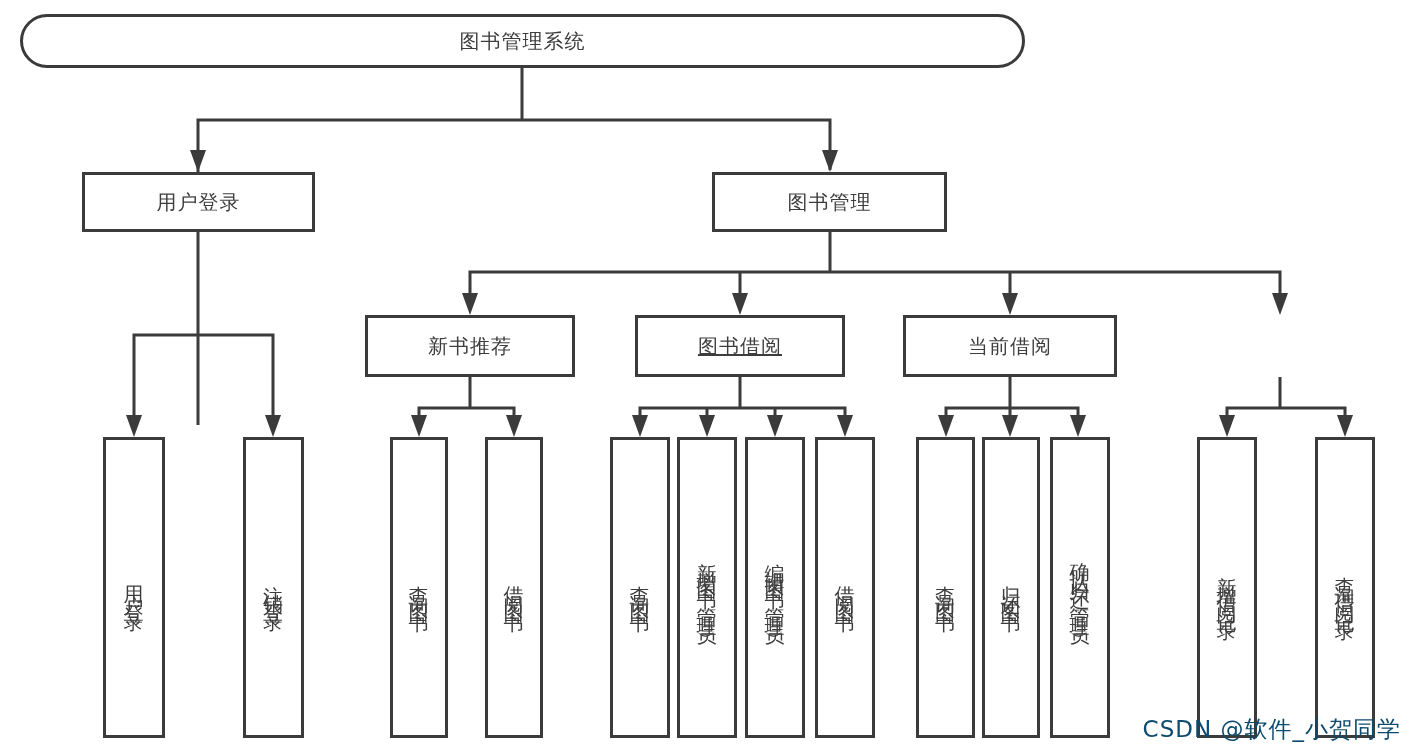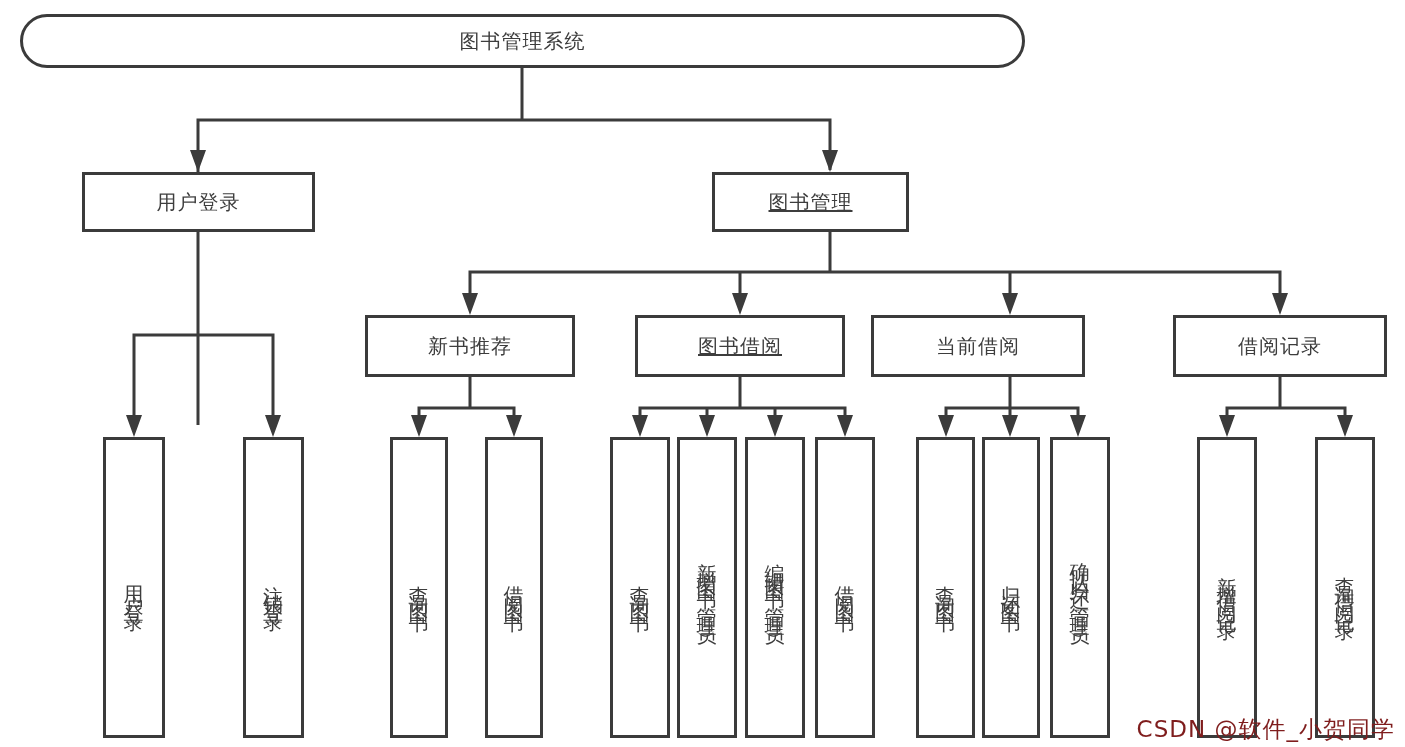--- a/index.html
+++ b/index.html
@@ -39,44 +39,44 @@
   .node.lvl3   { top: 315px; height: 62px; text-align: center; }
   .node.leaf {
     top: 437px;
     height: 301px;
     writing-mode: vertical-lr;
     text-orientation: mixed;
     letter-spacing: 9px;
     line-height: 1;
   }
   .n-user-login     { left: 82px;   width: 233px; }
-  .n-book-mgmt      { left: 712px;  width: 197px; text-decoration: underline; }
+  .n-book-mgmt      { left: 712px;  width: 235px; }
   .n-new-book-rec   { left: 365px;  width: 210px; }
   .n-book-borrow    { left: 635px;  width: 210px; text-decoration: underline; }
-  .n-current-borrow { left: 871px;  width: 214px; }
+  .n-current-borrow { left: 903px;  width: 214px; }
   .n-borrow-records { left: 1173px; width: 214px; }
   .l-login          { left: 103px;  width: 62px; }
   .l-logout         { left: 243px;  width: 61px; }
   .l-query1         { left: 390px;  width: 58px; }
   .l-borrow1        { left: 485px;  width: 58px; }
   .l-query2         { left: 610px;  width: 60px; }
   .l-add-book       { left: 677px;  width: 60px; }
   .l-edit-book      { left: 745px;  width: 60px; }
   .l-borrow2        { left: 815px;  width: 60px; }
   .l-query3         { left: 916px;  width: 59px; }
   .l-return         { left: 982px;  width: 58px; }
   .l-confirm        { left: 1050px; width: 60px; }
   .l-add-record     { left: 1197px; width: 60px; }
   .l-query-record   { left: 1315px; width: 60px; }
   .watermark {
     position: absolute;
-    right: 10px;
+    right: 4px;
     top: 714px;
     font-size: 23px;
-    color: #7f1d1d;
+    color: #0c4a6e;
     letter-spacing: 1px;
     z-index: 10;
     white-space: nowrap;
   }
 </style>
 </head>
 <body>
 
 <div id="canvas">
 
@@ -148,23 +148,20 @@
 
   <div class="node lvl3 n-new-book-rec">
     <span>新书推荐</span>
   </div>
   <div class="node lvl3 n-book-borrow">
     <span>图书借阅</span>
   </div>
   <div class="node lvl3 n-current-borrow">
     <span>当前借阅</span>
   </div>
-  <div class="node lvl3 n-borrow-records">
-    <span>借阅记录</span>
-  </div>
 
   <div class="node leaf l-login">
     <span>用户登录</span>
   </div>
   <div class="node leaf l-logout">
     <span>注销登录</span>
   </div>
 
   <div class="node leaf l-query1">
     <span>查询图书</span>

